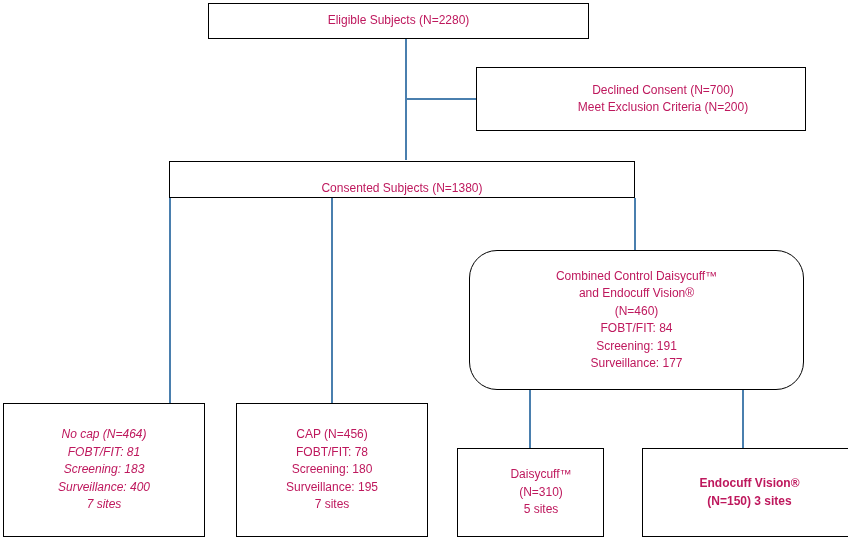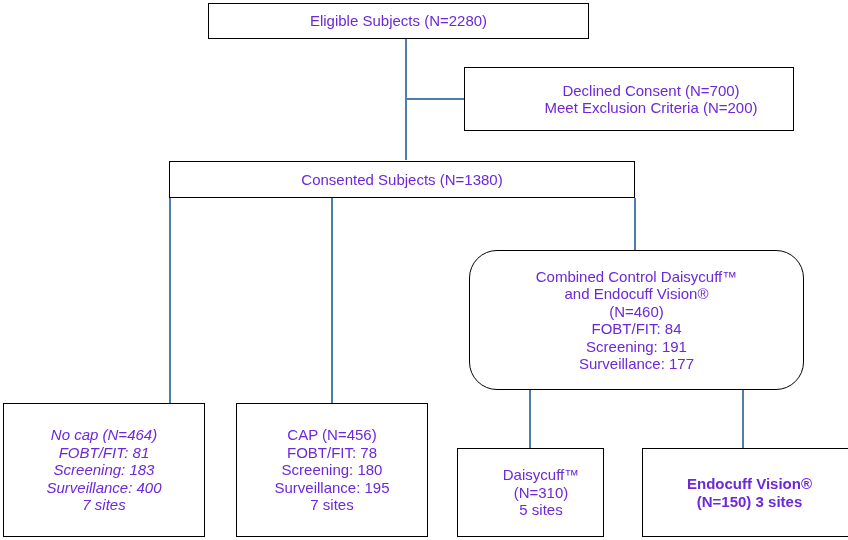--- a/index.html
+++ b/index.html
@@ -18,22 +18,22 @@
   .node {
     position: absolute;
     box-sizing: border-box;
     border: 1.6px solid #000000;
     background: #ffffff;
     display: flex;
     flex-direction: column;
     align-items: center;
     justify-content: center;
     text-align: center;
-    color: #6d28d9;
-    font-size: 15px;
+    color: #be185d;
+    font-size: 12px;
     line-height: 17.5px;
     z-index: 2;
   }
   .node .line {
     display: block;
     white-space: nowrap;
   }
   .conn {
     position: absolute;
     background: #4a7fae;
@@ -54,26 +54,26 @@
   <div class="conn v" style="left:331px; top:198px; height:206px;"></div>
   <div class="conn v" style="left:634px; top:198px; height:53px;"></div>
 
   <div class="conn v" style="left:529px; top:389px; height:60px;"></div>
   <div class="conn v" style="left:742px; top:389px; height:60px;"></div>
 
   <div class="node" style="left:208px; top:3px; width:381px; height:36px;">
     <span class="line">Eligible Subjects (N=2280)</span>
   </div>
 
-  <div class="node" style="left:464px; top:67px; width:330px; height:64px;padding-left:44px;">
+  <div class="node" style="left:476px; top:67px; width:330px; height:64px;padding-left:44px;">
     <span class="line">Declined Consent (N=700)</span>
     <span class="line">Meet Exclusion Criteria (N=200)</span>
   </div>
 
-  <div class="node" style="left:169px; top:161px; width:466px; height:37px;">
+  <div class="node" style="left:169px; top:161px; width:466px; height:37px;justify-content:flex-end;">
     <span class="line">Consented Subjects (N=1380)</span>
   </div>
 
   <div class="node" style="left:469px; top:250px; width:335px; height:140px;border-radius:28px;">
     <span class="line">Combined Control Daisycuff™</span>
     <span class="line">and Endocuff Vision®</span>
     <span class="line">(N=460)</span>
     <span class="line">FOBT/FIT: 84</span>
     <span class="line">Screening: 191</span>
     <span class="line">Surveillance: 177</span>

